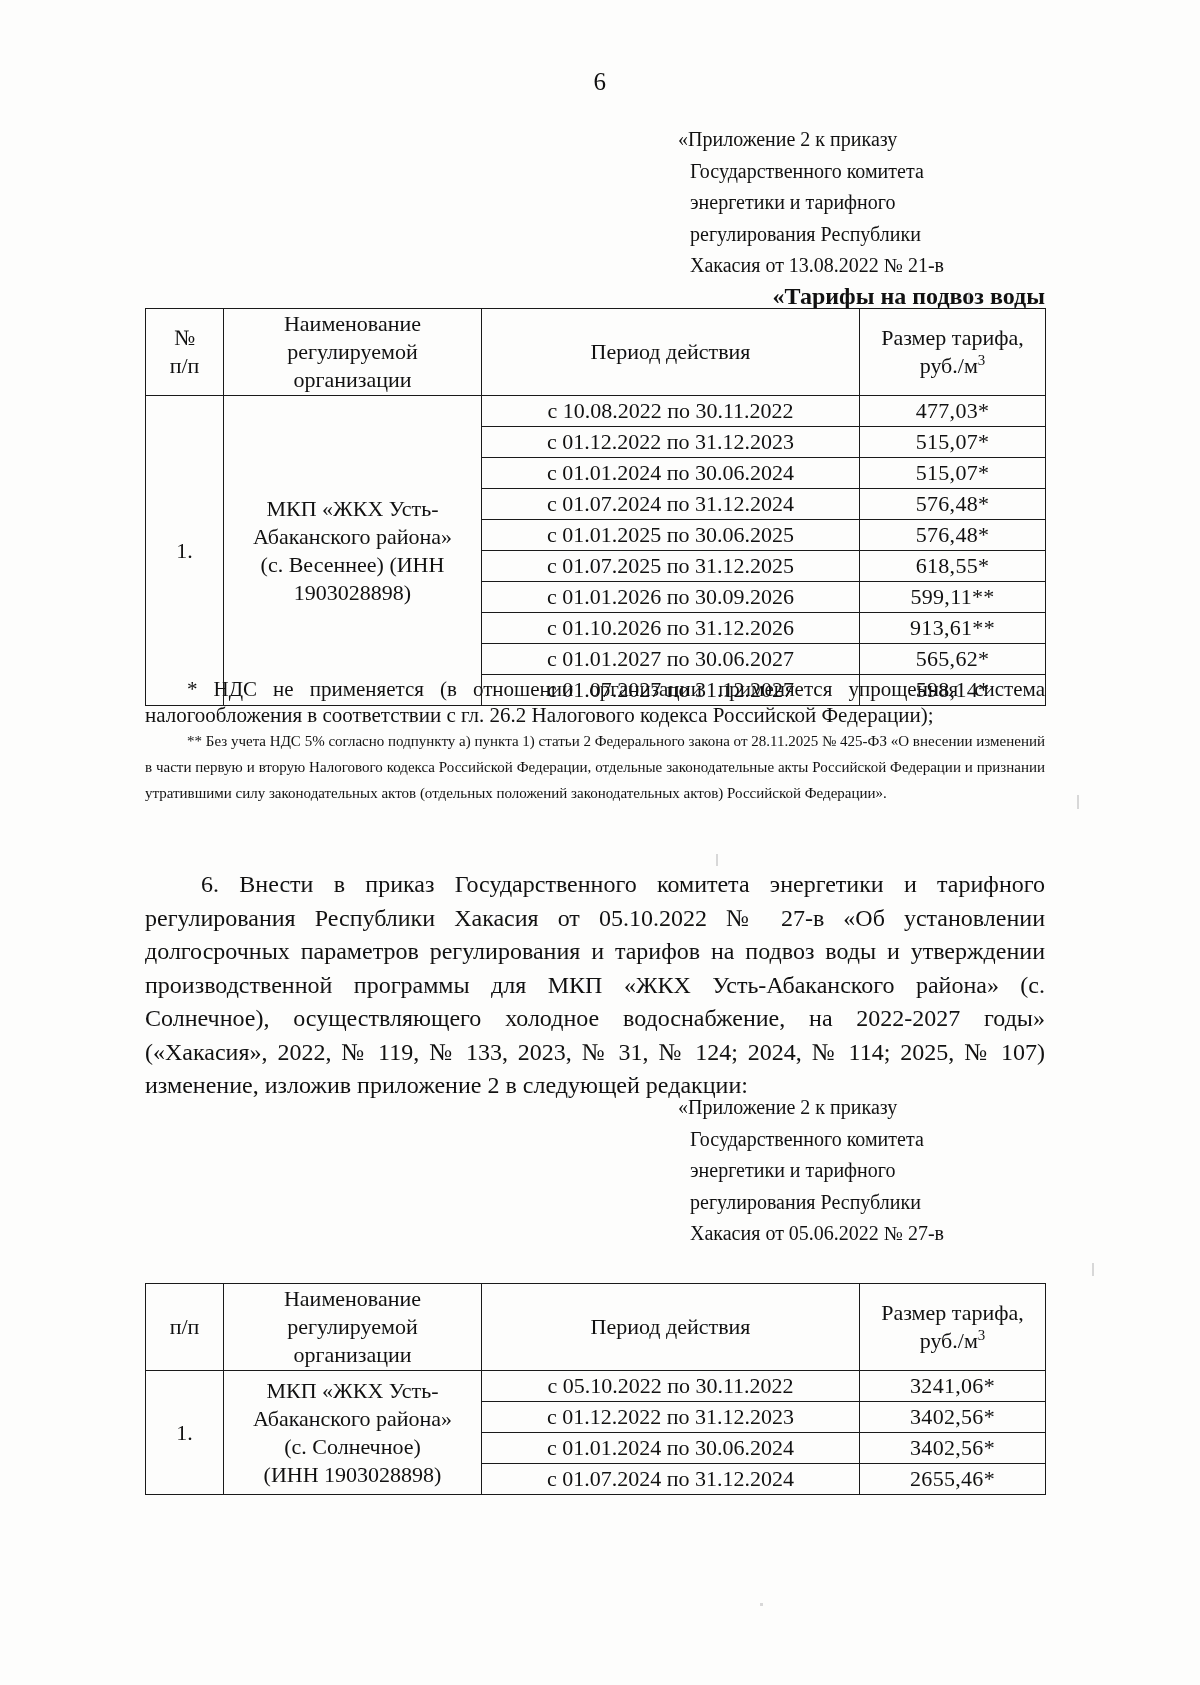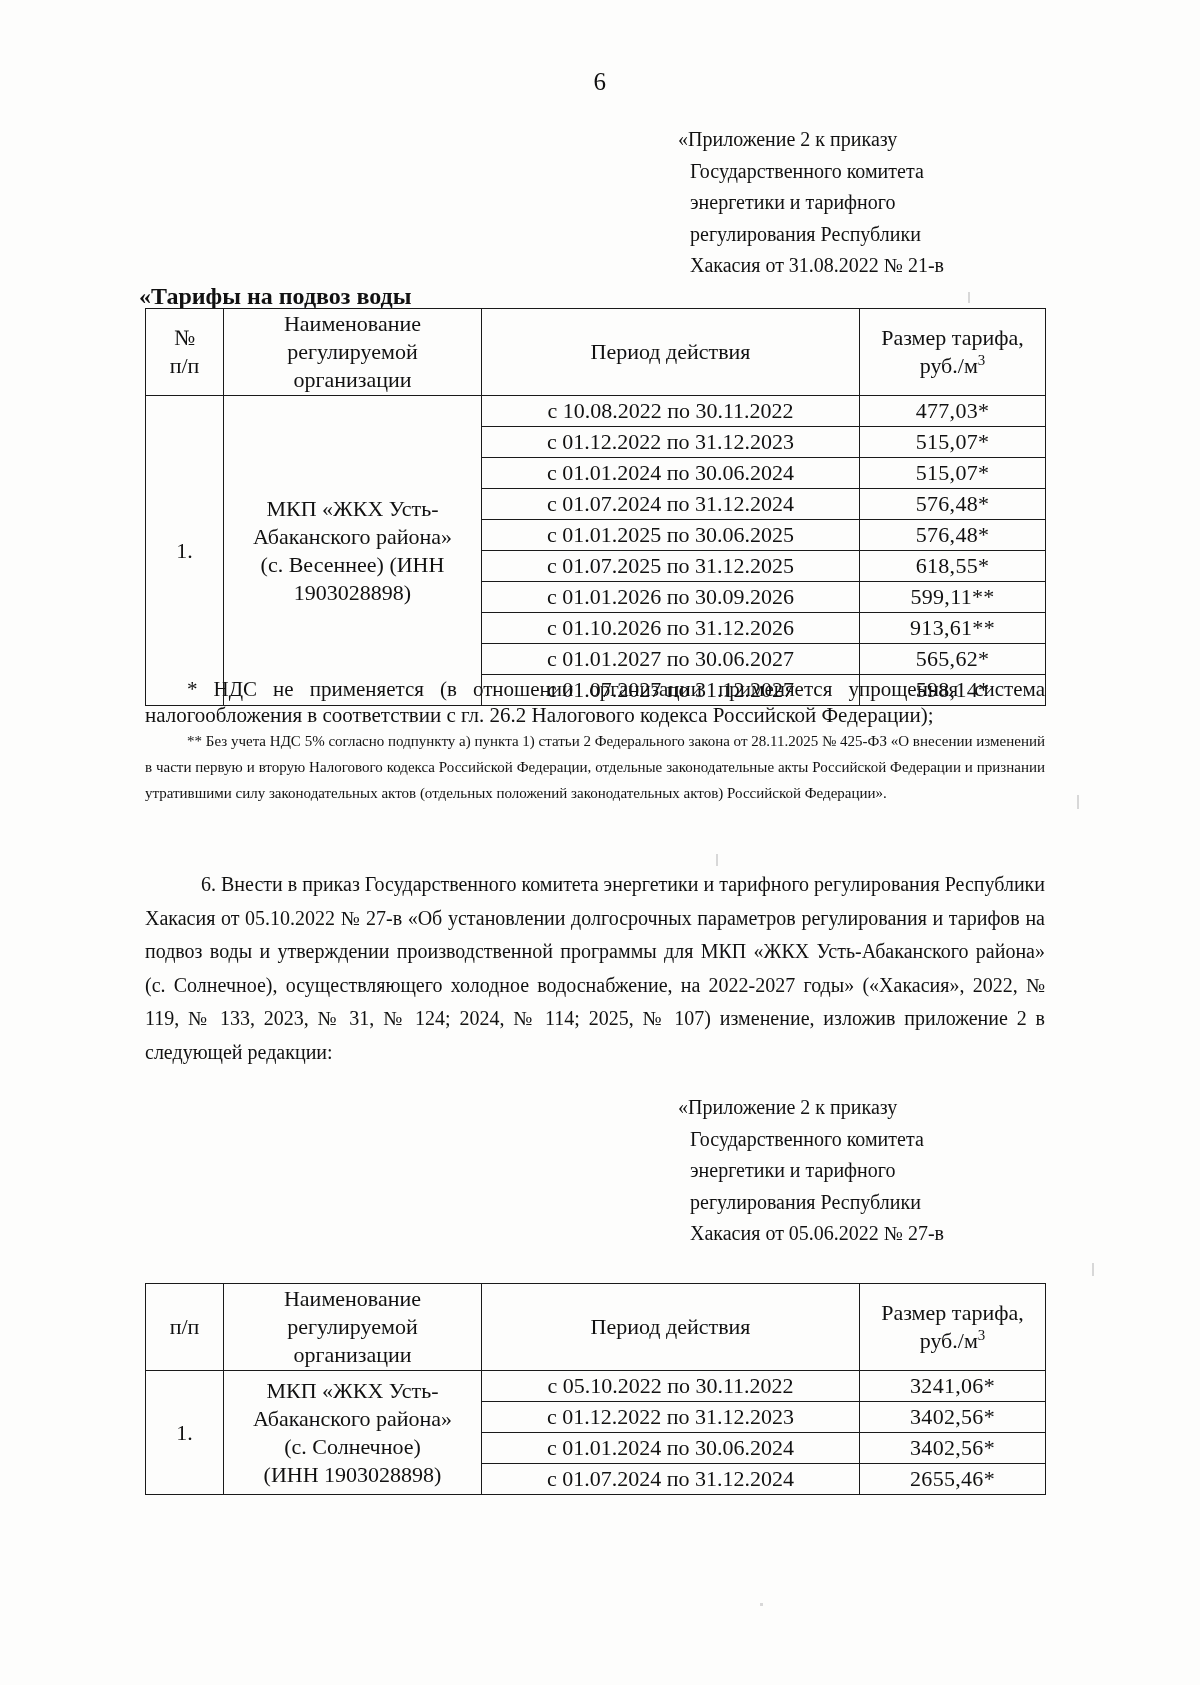--- a/index.html
+++ b/index.html
@@ -50,23 +50,23 @@
   .appendix-block .ln.first { text-indent: -12px; }
 
   #appendix-1 { top: 124px; }
   #appendix-2 { top: 1092px; }
 
   
   .table-title {
     position: absolute;
     font-weight: bold;
     font-size: 24px;
-    text-align: left;
+    text-align: right;
     width: 900px;
-    left: 139px;
+    left: 145px;
   }
   #title-table-1 { top: 283px; }
   #title-table-2 { top: 1258px; }
 
   
   table.tariff-table {
     position: absolute;
     border-collapse: collapse;
     table-layout: fixed;
     font-size: 22px;
@@ -111,21 +111,21 @@
     text-align: justify;
     text-justify: inter-word;
   }
   .body-text.indent { text-indent: 42px; }
 
   #footnote-1 { top: 676px; font-size: 21px; line-height: 26px; }
   #footnote-2 { top: 728px; font-size: 15px; line-height: 26px; }
 
   #paragraph-6 {
     top: 868px;
-    font-size: 20px;
+    font-size: 24px;
     line-height: 33.5px;
     text-indent: 56px;
   }
 
   
   .speck {
     position: absolute;
     background: #b9b9b9;
     opacity: .55;
   }
@@ -135,21 +135,21 @@
 
 <div class="page">
 
   <div class="page-number">6</div>
 
   <div class="appendix-block" id="appendix-1">
     <span class="ln first">«Приложение 2 к приказу</span>
     <span class="ln">Государственного комитета</span>
     <span class="ln">энергетики и тарифного</span>
     <span class="ln">регулирования Республики</span>
-    <span class="ln">Хакасия от 31.08.2022  № 21-в</span>
+    <span class="ln">Хакасия от 13.08.2022  № 21-в</span>
   </div>
 
   <div class="table-title" id="title-table-1">«Тарифы на подвоз воды</div>
 
   <table class="tariff-table" id="table-1">
     <colgroup>
       <col class="col-num">
         <col class="col-org">
         <col class="col-per">
         <col class="col-rate">

